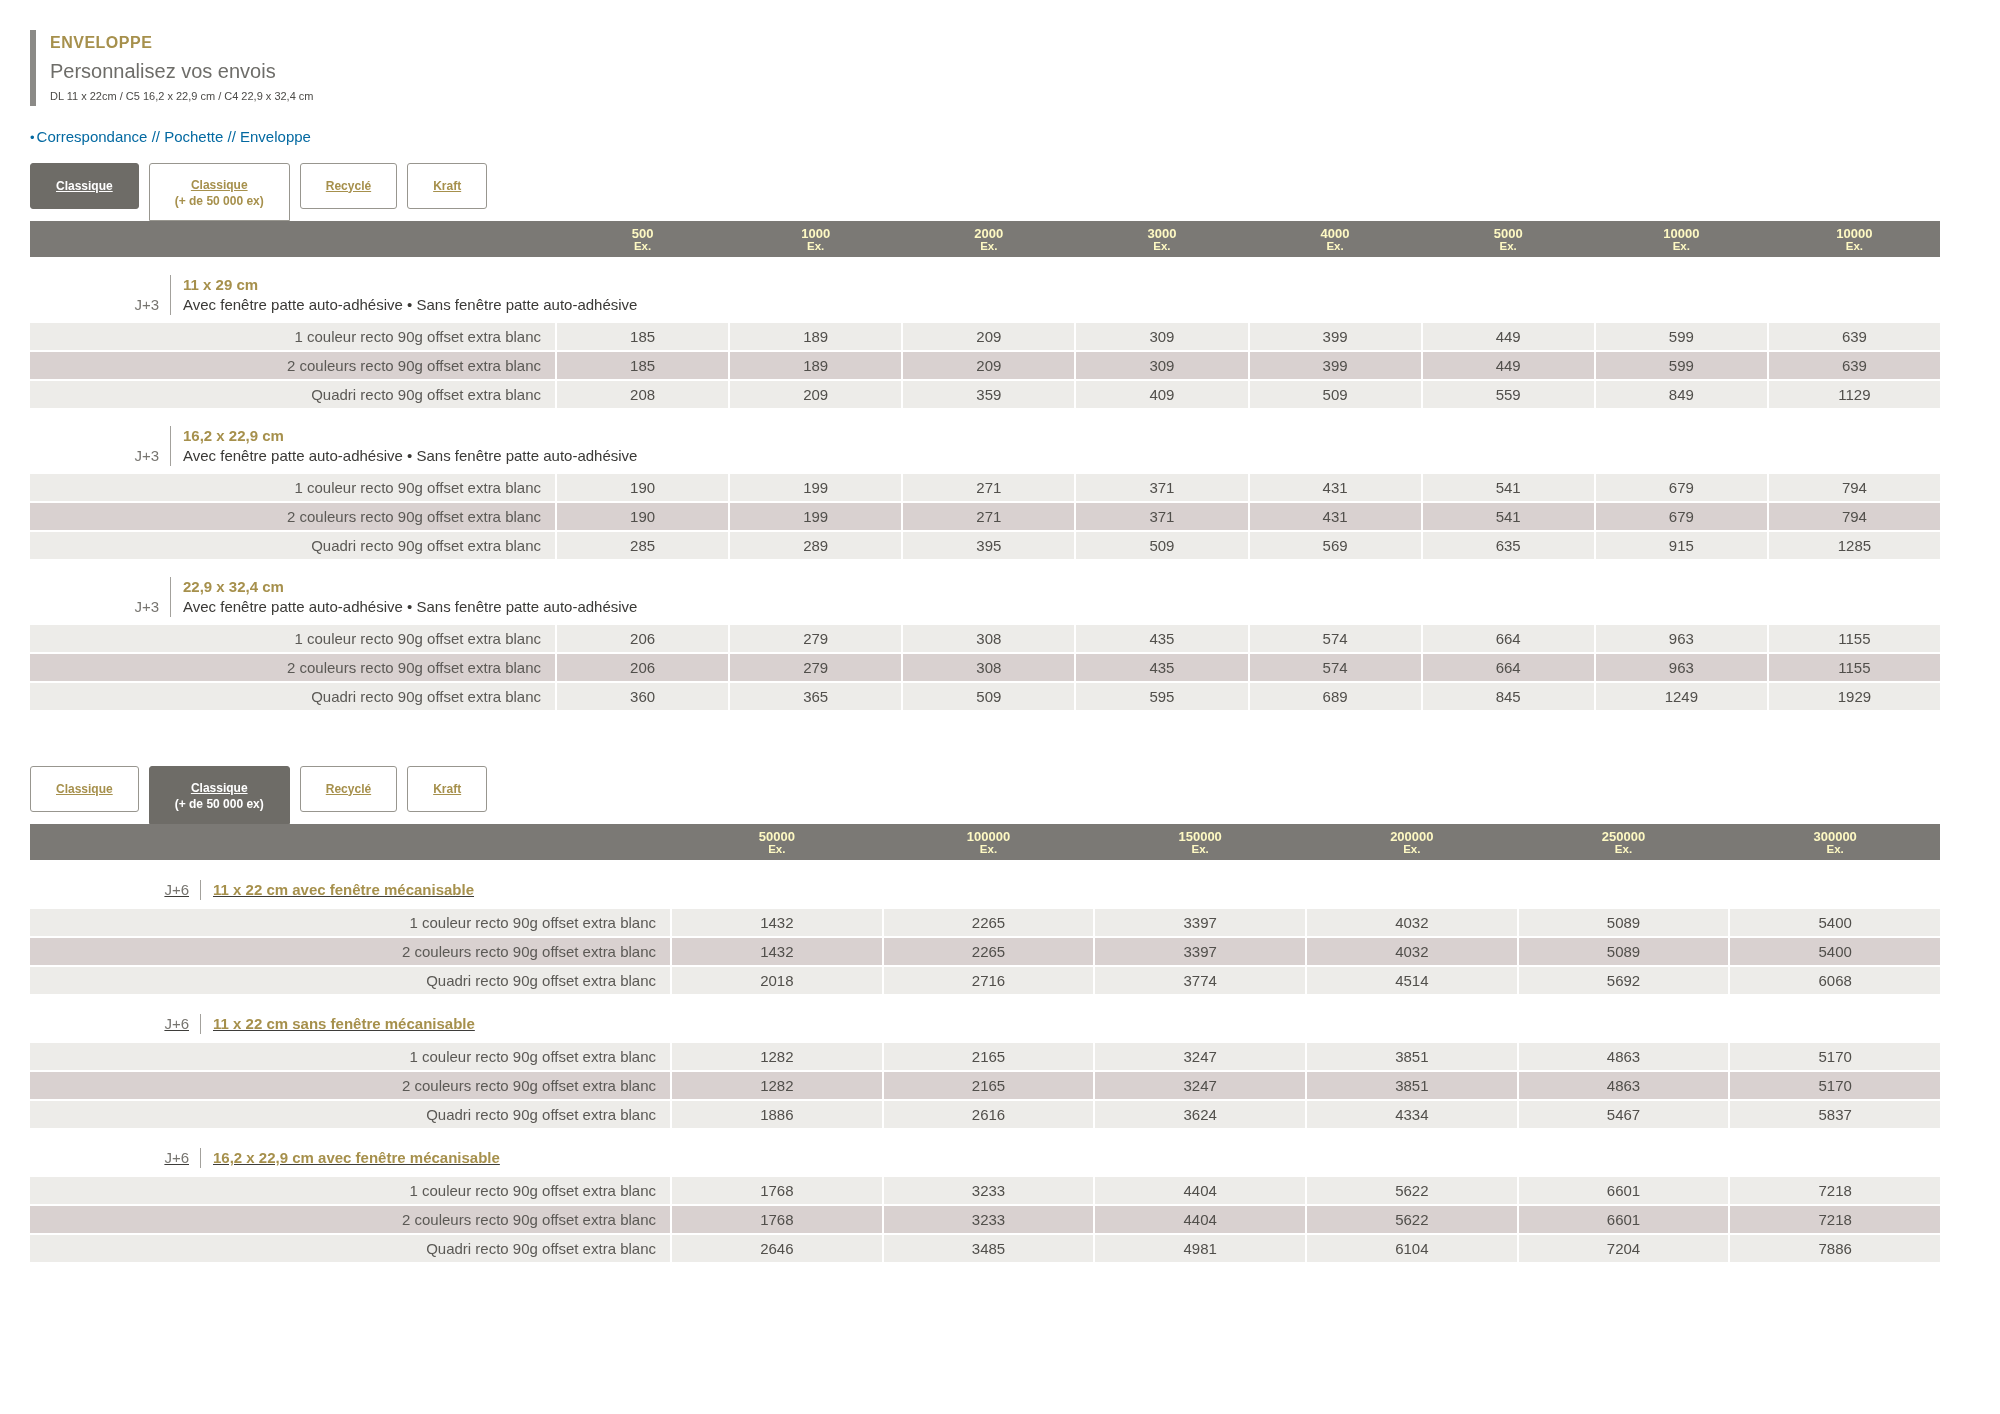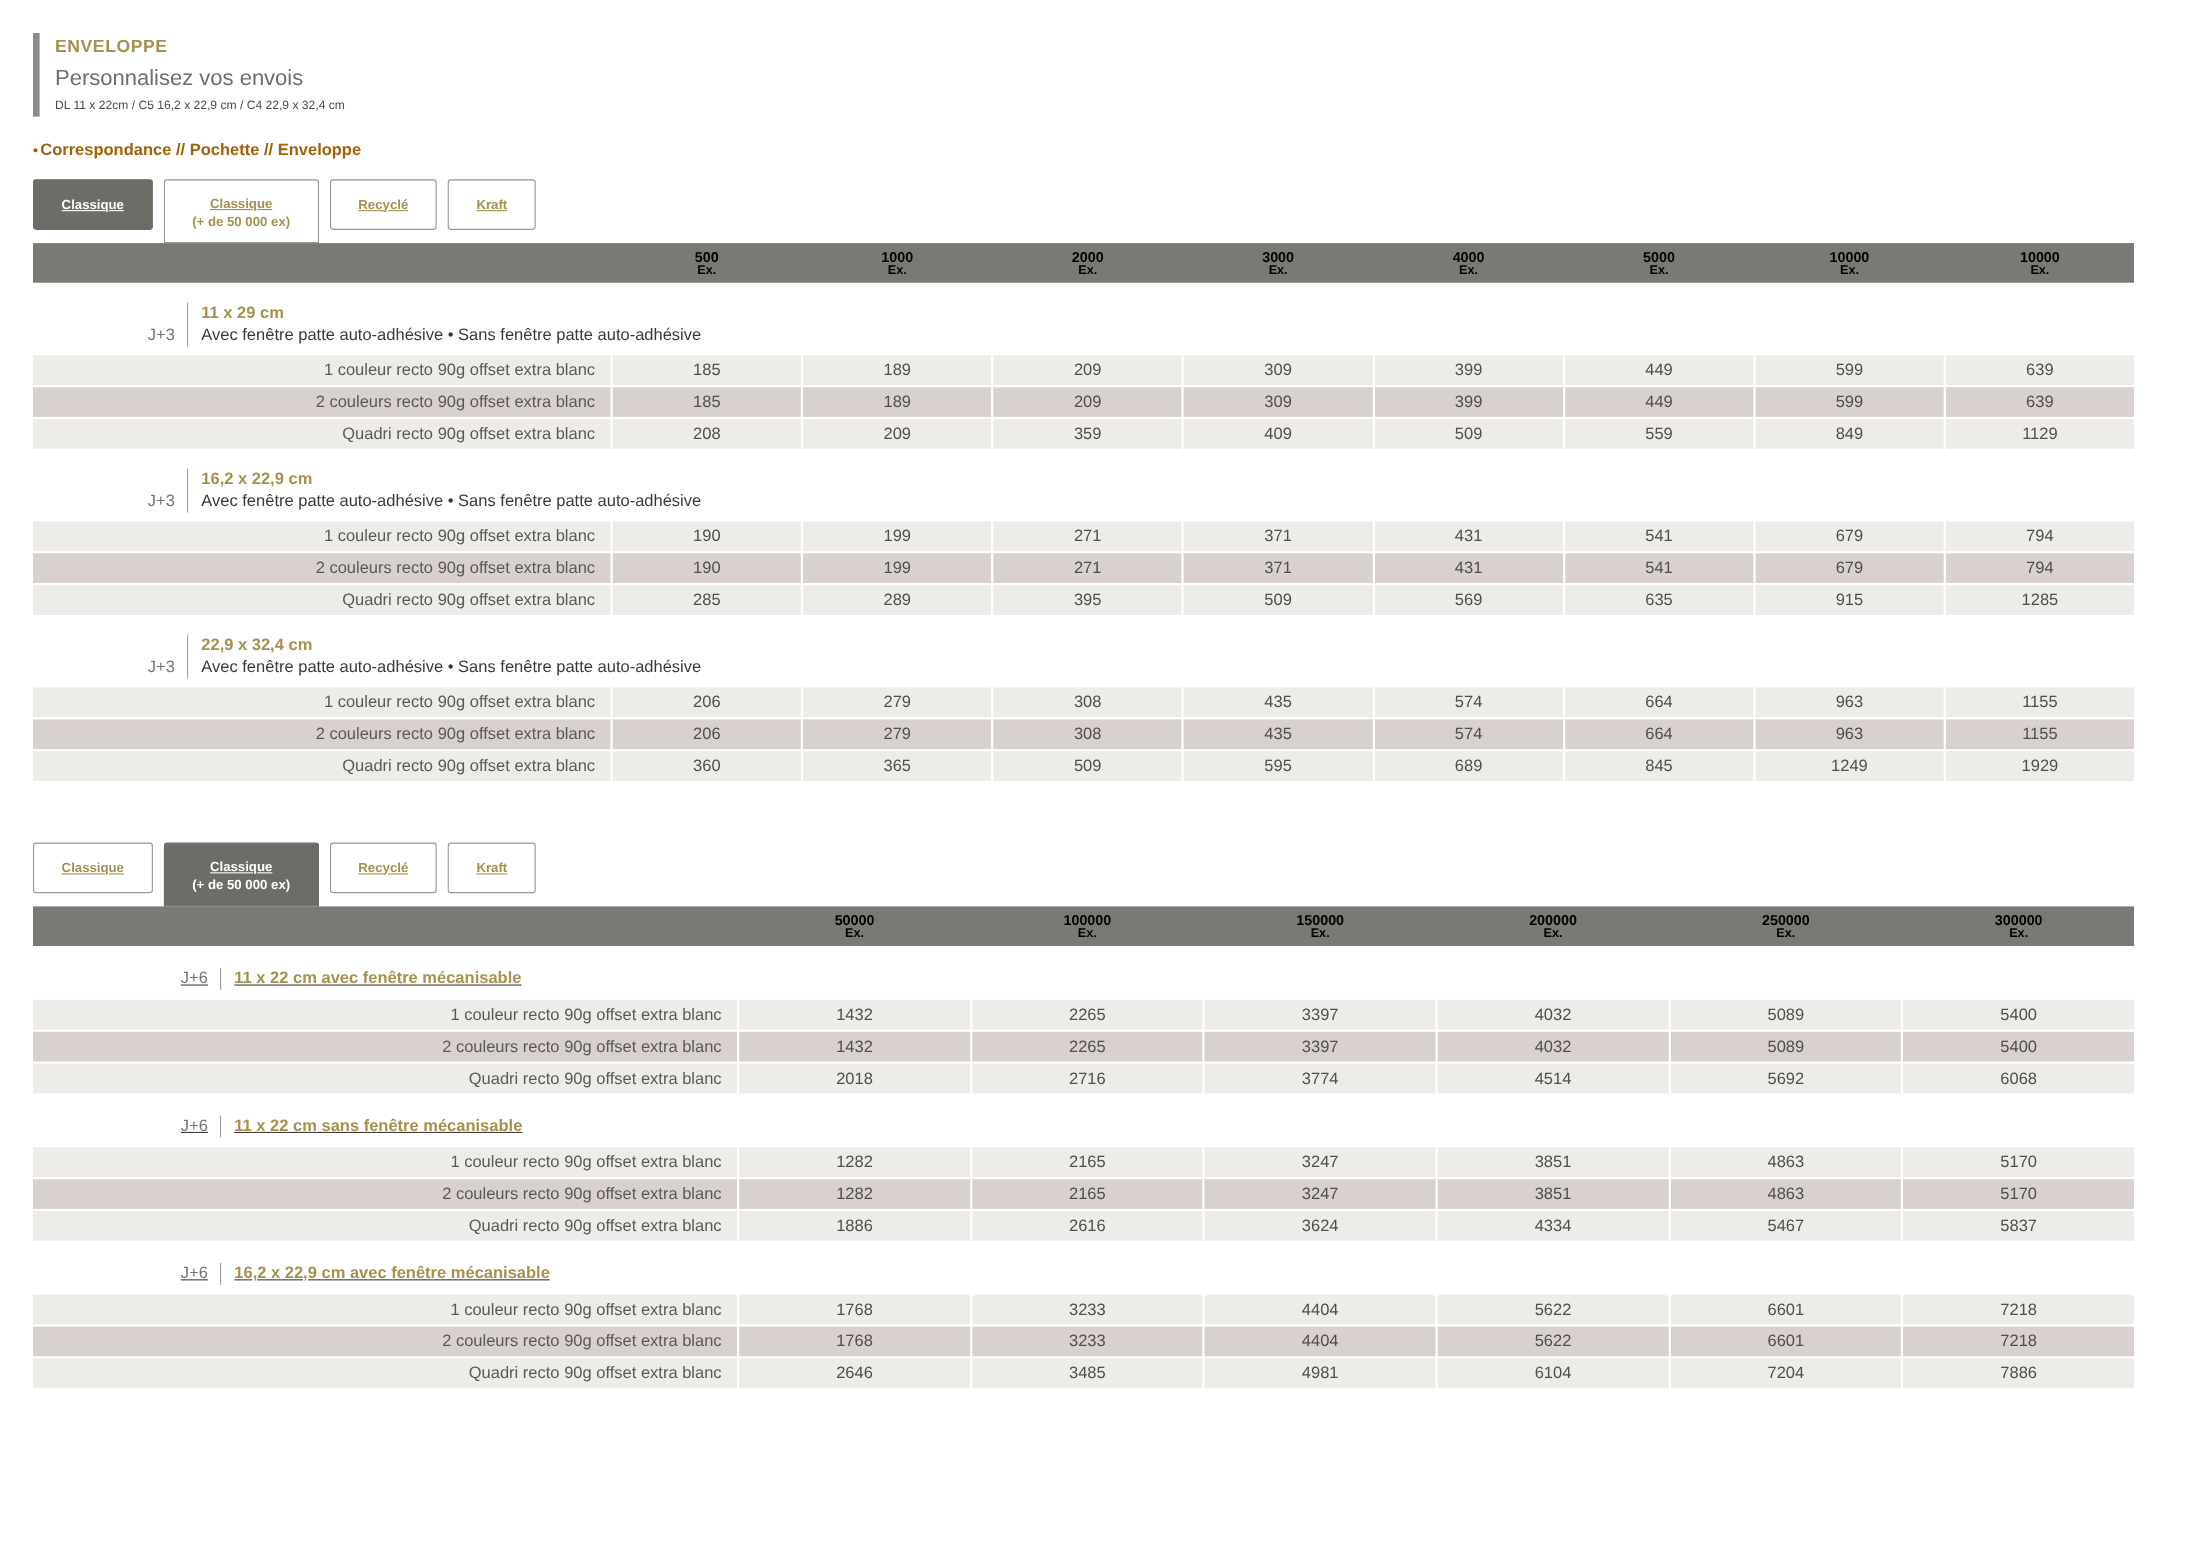--- a/index.html
+++ b/index.html
@@ -11,21 +11,21 @@
     position:relative;
   }
   .page { padding:30px 60px 0 30px; width:2000px; }
 
   
   .title-block { border-left:6px solid #8b8a87; padding-left:14px; }
   .page-title { font-size:16px; font-weight:bold; color:#a6904c; letter-spacing:.5px; line-height:26px; }
   .page-subtitle { font-size:20px; color:#6e6d69; line-height:26px; margin-top:2px; }
   .page-formats { font-size:11px; color:#4b4a47; line-height:20px; margin-top:2px; }
 
-  .breadcrumb { margin-top:22px; font-size:15px; color:#a16207;font-weight:bold; }
+  .breadcrumb { margin-top:22px; font-size:15px; color:#0369a1; }
   .breadcrumb .dot { font-size:13px; margin-right:2px; }
 
   
   .tabs { display:flex; gap:10px; align-items:flex-start; height:58px; margin-top:18px; }
   .tabs2 { margin-top:56px; }
   .tab {
     height:46px; padding:0 25px; background:#fff;
     border:1px solid #98968f; border-radius:3px;
     display:flex; flex-direction:column; justify-content:center; align-items:center;
     color:#a6904c; cursor:pointer;
@@ -33,21 +33,21 @@
   .tab .lbl { font-size:12px; font-weight:bold; line-height:19px;text-decoration:underline; }
   .tab .sub { font-size:12px; font-weight:bold; line-height:13px; }
   .tab.tall { height:58px; border-bottom-left-radius:0; border-bottom-right-radius:0; }
   .tab.active { background:#6e6c67; border-color:#6e6c67; color:#ffffff; }
 
   
   .pgrid { display:grid; column-gap:2px; }
   .cols8 { grid-template-columns:525px repeat(8,1fr); }
   .cols6 { grid-template-columns:640px repeat(6,1fr); }
 
-  .phead { background:#7b7975; color:#000000; height:36px; align-items:center; }
+  .phead { background:#7b7975; color:#fef9c3; height:36px; align-items:center; }
   .phead .hcell { text-align:center; line-height:13px; padding-top:1px; }
   .phead .qty { font-size:13px; font-weight:bold; display:block; }
   .phead .unit { font-size:11.5px; font-weight:bold; display:block; }
 
   .section { margin-bottom:16px; }
   .sec-head { display:flex; margin:18px 0 8px 0; }
   .sec-head .delay { width:140px; text-align:right; padding-right:11px; color:#76746f; font-size:15px; flex:none; }
   .sec-head .content { border-left:1px solid #a3a19c; padding-left:12px; }
   .sec-head .size { color:#a6904c; font-weight:bold; font-size:15px; line-height:20px; }
   .sec-head .desc { color:#3a3936; font-size:15px; line-height:20px; max-width:455px; }

